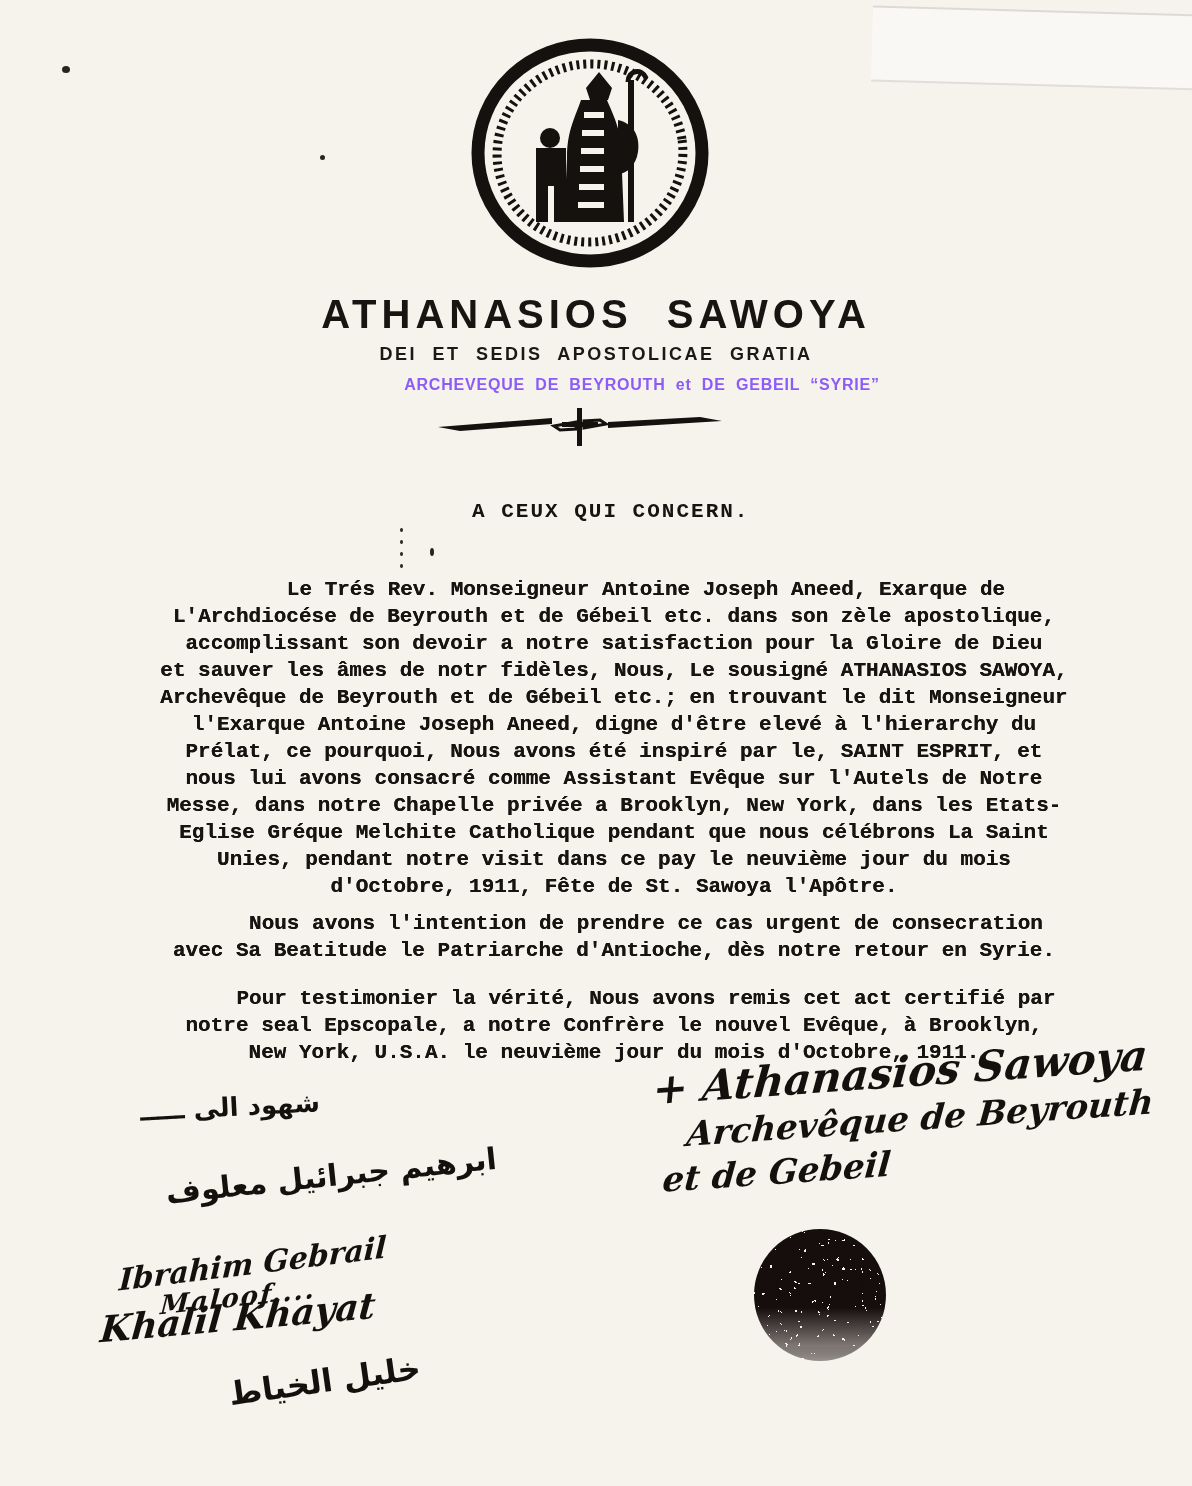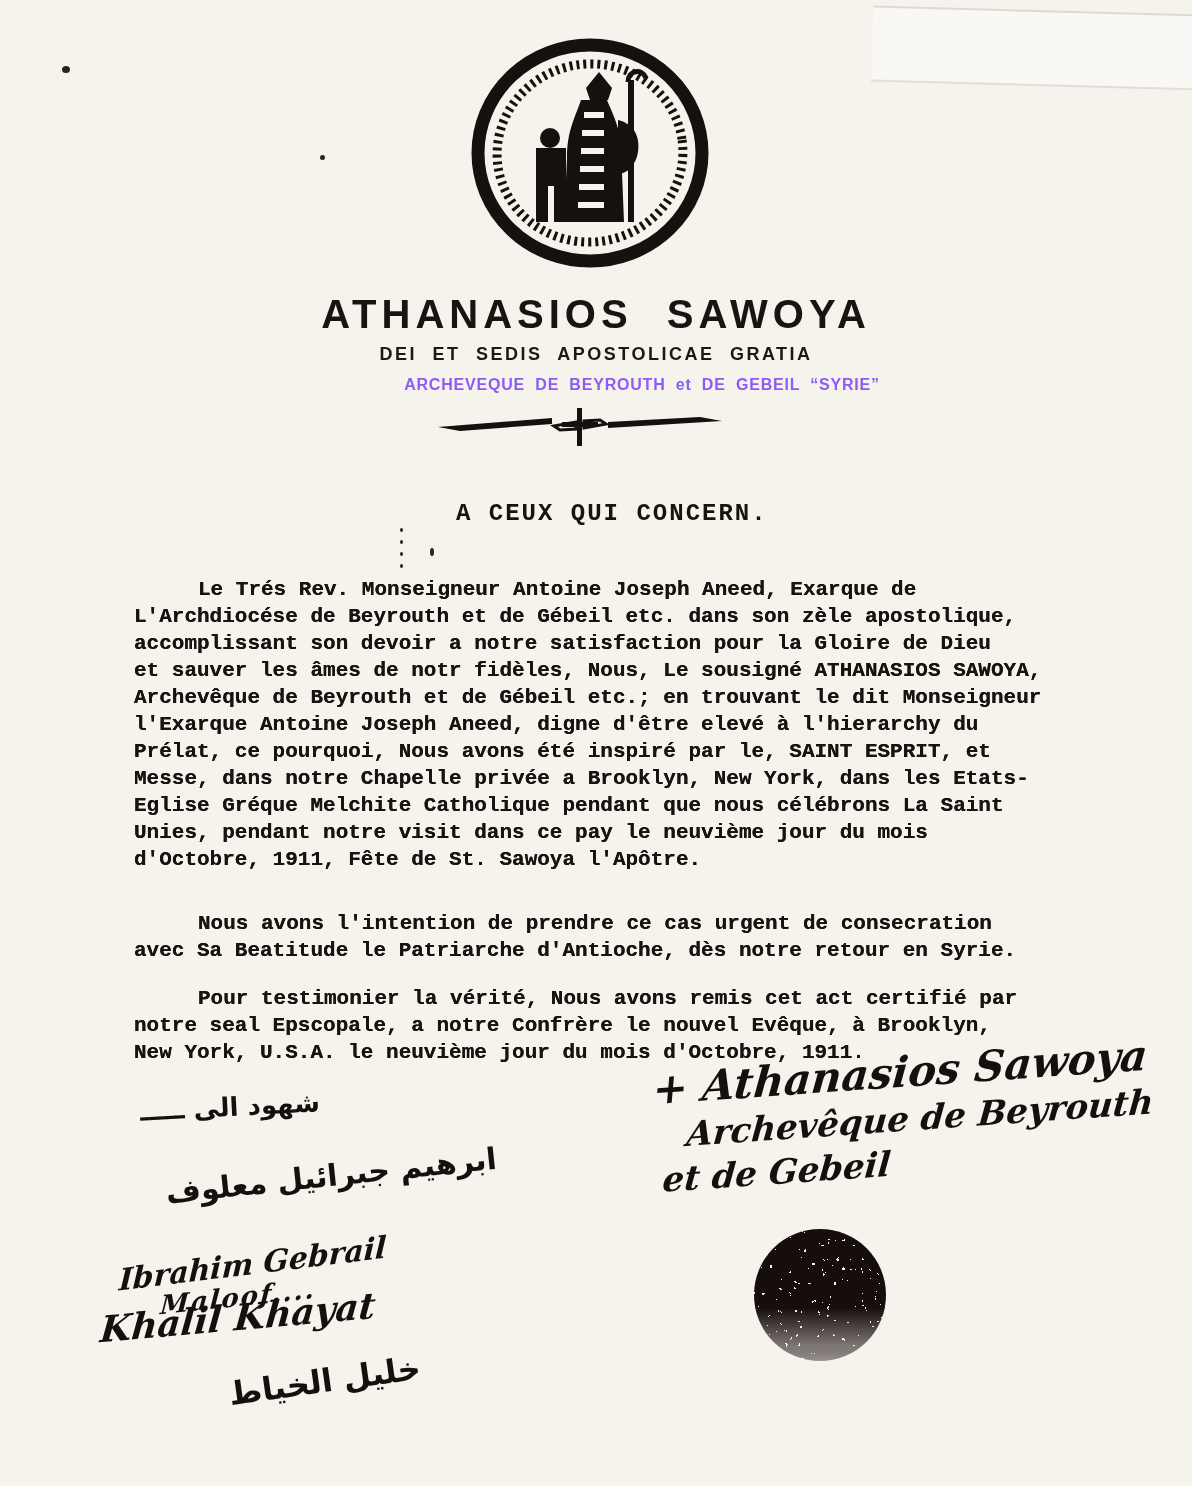--- a/index.html
+++ b/index.html
@@ -21,23 +21,23 @@
     font-weight:700;font-size:18px;letter-spacing:2.5px;word-spacing:8px;color:#1c1814;
   }
   .lh-title{
     position:absolute;top:376px;left:0;width:100%;text-align:center;
     font-weight:700;font-size:16px;letter-spacing:.8px;word-spacing:5px;color:#8b5cf6;padding-left:46px;
   }
   .divider{position:absolute;left:430px;top:404px;width:300px;height:44px;}
   
   .tw{font-family:"Liberation Mono", monospace;font-weight:700;color:#171310;}
   .salutation{
-    position:absolute;left:456px;top:500px;font-size:24px;letter-spacing:2px;
+    position:absolute;left:472px;top:500px;font-size:21px;letter-spacing:2px;
   }
-  .para{position:absolute;left:134px;width:960px;font-size:21px;}
+  .para{position:absolute;left:134px;width:960px;font-size:21px;text-align:center;}
   .tline{height:27px;line-height:27px;white-space:pre;text-shadow:0 0 .5px #171310;}
   .first{text-indent:64px;}
   .p1{top:576px;}
   .p2{top:910px;}
   .p3{top:985px;}
   
   .hand{
     font-family:"DejaVu Serif", serif;font-style:italic;font-weight:700;
     color:#13100d;white-space:nowrap;position:absolute;
   }
@@ -117,20 +117,21 @@
   <div class="tw salutation">A CEUX QUI CONCERN.</div>
 
   <div class="tw para p1">
     <div class="tline first">Le Trés Rev. Monseigneur Antoine Joseph Aneed, Exarque de</div>
     <div class="tline">L'Archdiocése de Beyrouth et de Gébeil etc. dans son zèle apostolique,</div>
     <div class="tline">accomplissant son devoir a notre satisfaction pour la Gloire de Dieu</div>
     <div class="tline">et sauver les âmes de notr fidèles, Nous, Le sousigné ATHANASIOS SAWOYA,</div>
     <div class="tline">Archevêque de Beyrouth et de Gébeil etc.; en trouvant le dit Monseigneur</div>
     <div class="tline">l'Exarque Antoine Joseph Aneed, digne d'être elevé à l'hierarchy du</div>
     <div class="tline">Prélat, ce pourquoi, Nous avons été inspiré par le, SAINT ESPRIT, et</div>
+    <div class="tline">nous lui avons consacré comme Assistant Evêque sur l'Autels de Notre</div>
     <div class="tline">Messe, dans notre Chapelle privée a Brooklyn, New York, dans les Etats-</div>
     <div class="tline">Eglise Gréque Melchite Catholique pendant que nous célébrons La Saint</div>
     <div class="tline">Unies, pendant notre visit dans ce pay le neuvième jour du mois</div>
     <div class="tline">d'Octobre, 1911, Fête de St. Sawoya l'Apôtre.</div>
   </div>
 
   <div class="tw para p2">
     <div class="tline first">Nous avons l'intention de prendre ce cas urgent de consecration</div>
     <div class="tline">avec Sa Beatitude le Patriarche d'Antioche, dès notre retour en Syrie.</div>
   </div>

